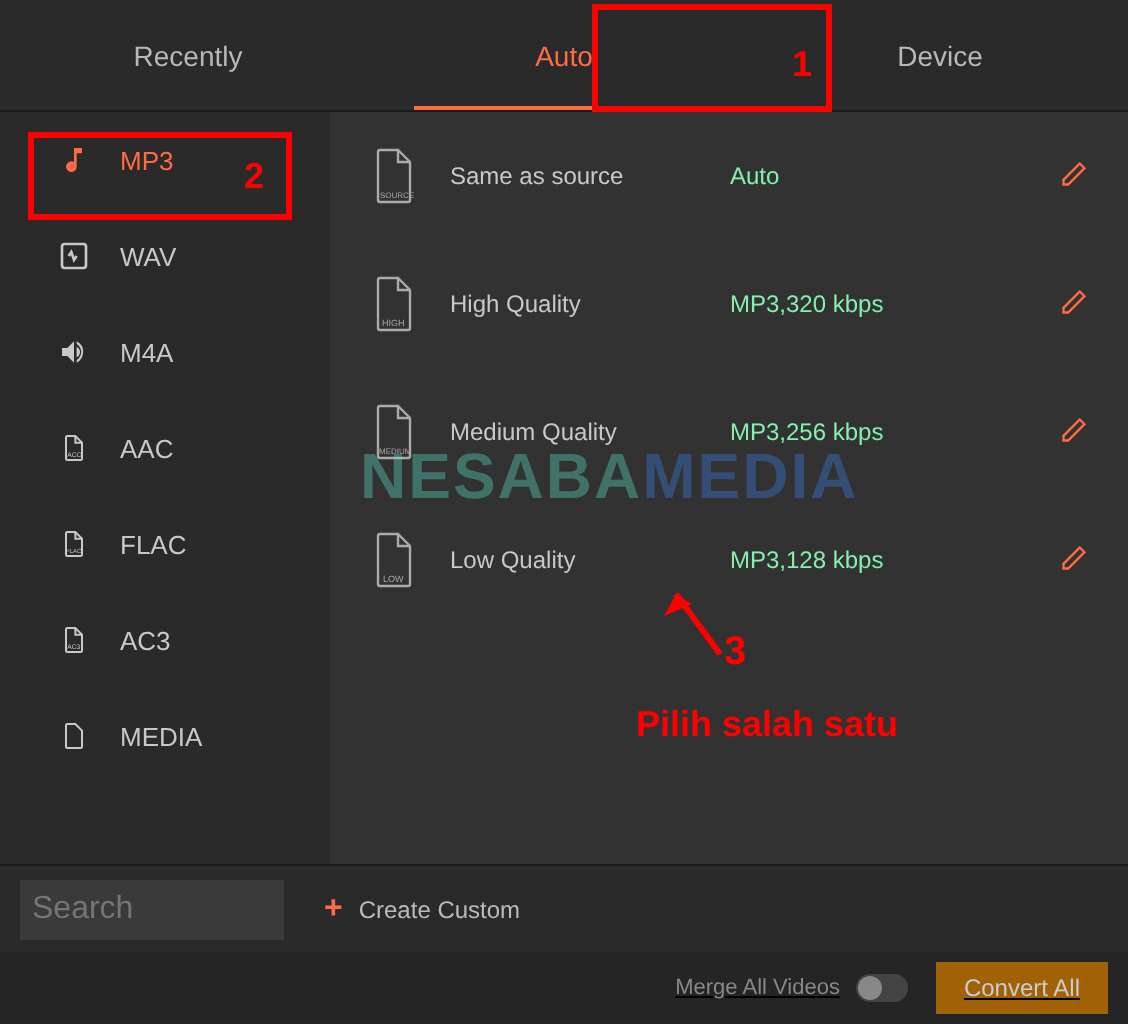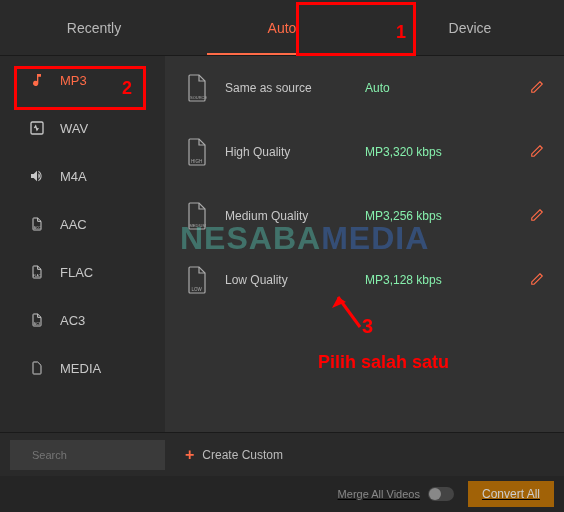--- a/index.html
+++ b/index.html
@@ -20,21 +20,21 @@
 .icon { width: 18px; height: 18px; display: flex; align-items: center; justify-content: center; flex-shrink: 0; }
 
 .content { flex: 1; background: #323232; overflow-y: auto; position: relative; }
 .preset-row { display: flex; align-items: center; height: 64px; padding: 0 18px; color: #c8c8c8; font-size: 12px; cursor: pointer; }
 .preset-icon { width: 26px; height: 30px; margin-right: 16px; flex-shrink: 0; }
 .preset-name { width: 140px; }
 .preset-spec { flex: 1; color: #86efac; }
 .edit-icon { width: 16px; height: 16px; }
 
 .bottom-bar { height: 44px; display: flex; align-items: center; background: #2a2a2a; border-top: 1px solid #1a1a1a; }
-.search-box { width: 155px; height: 30px; margin-left: 10px; background: #3a3a3a; border: none; color: #999; padding: 0 22px; font-size: 11px; outline: none; }
+.search-box { width: 132px; height: 30px; margin-left: 10px; background: #3a3a3a; border: none; color: #999; padding: 0 6px; font-size: 16px; outline: none; }
 .create-custom { display: flex; align-items: center; gap: 8px; margin-left: 20px; color: #bbb; font-size: 12px; cursor: pointer; }
 .plus { color: #ff6b47; font-size: 16px; font-weight: bold; }
 
 .footer { height: 36px; background: #252525; display: flex; align-items: center; justify-content: flex-end; padding: 0 10px; gap: 14px; text-decoration: underline; }
 .merge { display: flex; align-items: center; gap: 8px; color: #888; font-size: 11px; }
 .toggle { width: 26px; height: 14px; background: #444; border-radius: 7px; position: relative; }
 .toggle::after { content: ''; position: absolute; width: 12px; height: 12px; background: #888; border-radius: 50%; top: 1px; left: 1px; }
 .convert-btn { background: #a16207; color: #ccc; border: none; padding: 6px 14px; font-size: 12px; cursor: pointer; }
 
 

